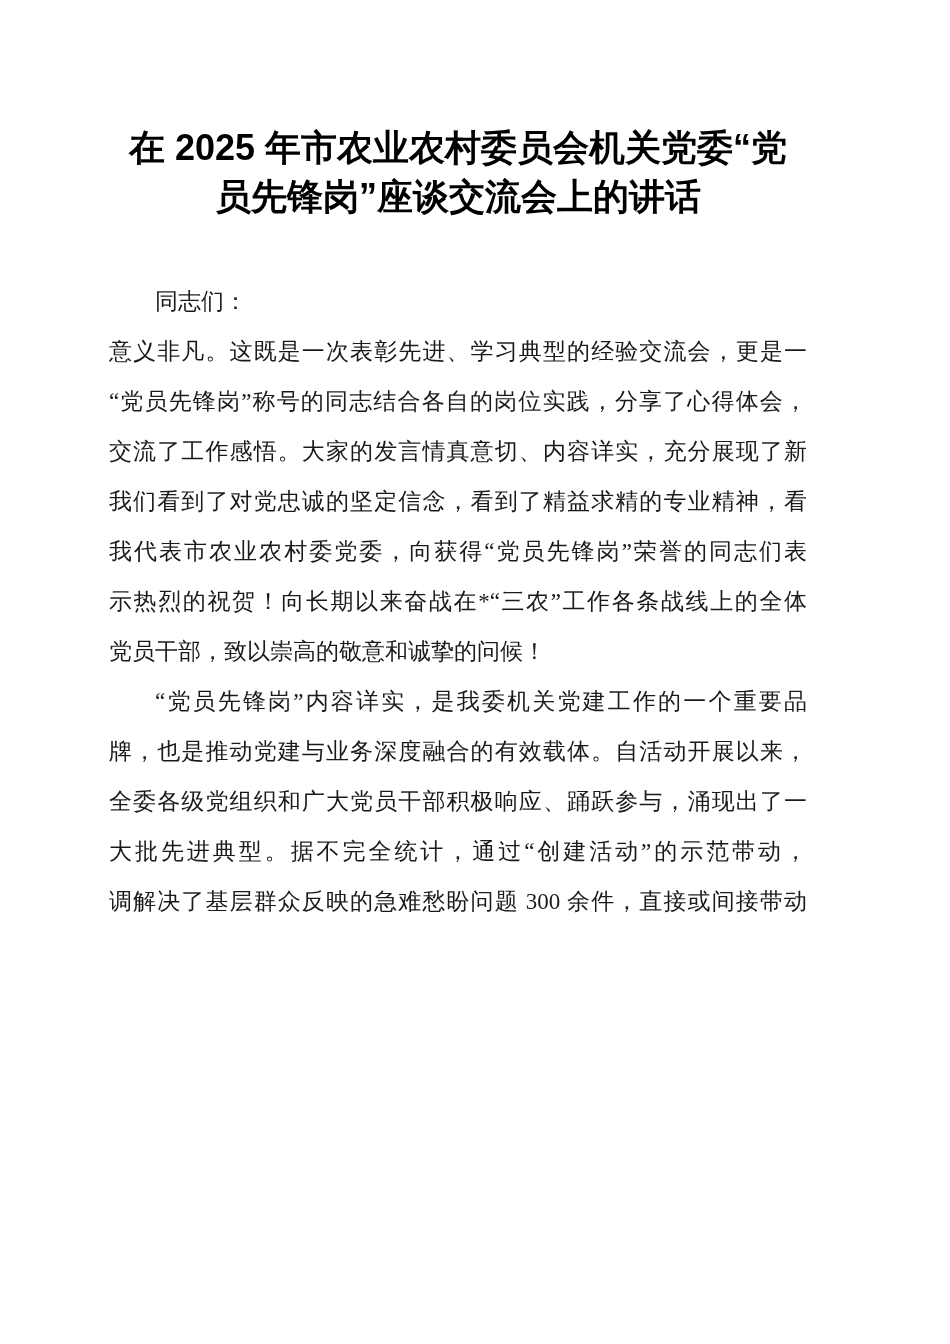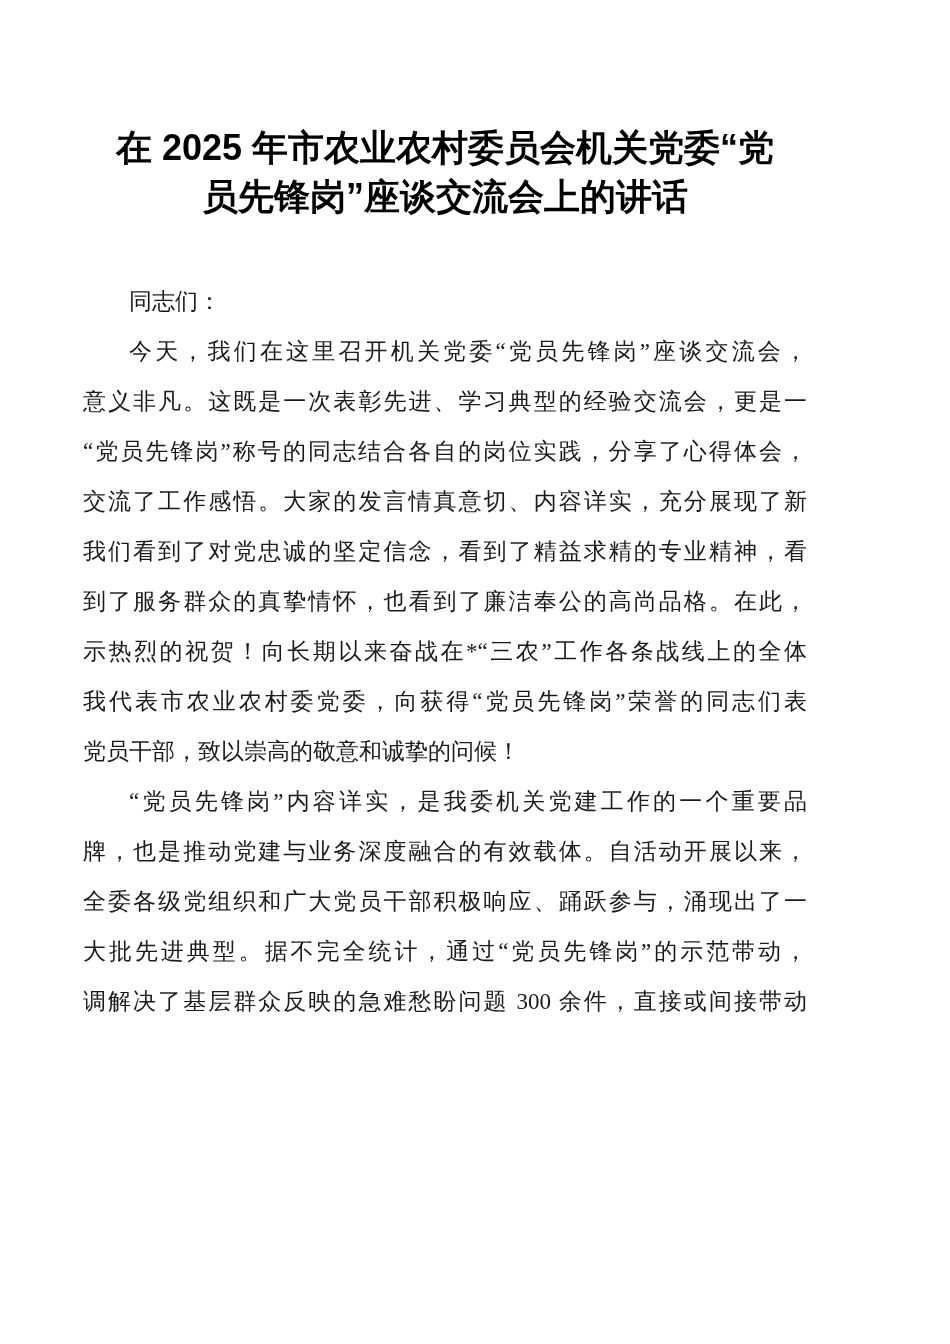--- a/index.html
+++ b/index.html
@@ -7,21 +7,21 @@
     padding: 0;
     background: #ffffff;
   }
   .page {
     position: relative;
     width: 950px;
     height: 1344px;
     margin: 0 auto;
     background: #ffffff;
     box-sizing: border-box;
-    padding: 123px 143px 0 83px;
+    padding: 123px 143px 0 109px;
     overflow: hidden;
     color: #000000;
   }
   .doc-title {
     font-family: "Liberation Sans", "DejaVu Sans", sans-serif;
     font-weight: bold;
     font-size: 36px;
     line-height: 49px;
     text-align: center;
     color: #000000;
@@ -60,33 +60,31 @@
     <div class="t-line">员先锋岗”座谈交流会上的讲话</div>
   </h1>
 
   <div class="doc-body">
 
     <div>
       <div class="line first noj">同志们：</div>
     </div>
 
     <div>
-      <div class="line first">今天，我们在这里召开机关党委“党员先锋岗”座谈交流会，</div>
       <div class="line">意义非凡。这既是一次表彰先进、学习典型的经验交流会，更是一</div>
       <div class="line">“党员先锋岗”称号的同志结合各自的岗位实践，分享了心得体会，</div>
       <div class="line">交流了工作感悟。大家的发言情真意切、内容详实，充分展现了新</div>
       <div class="line">我们看到了对党忠诚的坚定信念，看到了精益求精的专业精神，看</div>
-      <div class="line">到了服务群众的真挚情怀，也看到了廉洁奉公的高尚品格。在此，</div>
+      <div class="line">我代表市农业农村委党委，向获得“党员先锋岗”荣誉的同志们表</div>
       <div class="line">示热烈的祝贺！向长期以来奋战在*“三农”工作各条战线上的全体</div>
-      <div class="line">我代表市农业农村委党委，向获得“党员先锋岗”荣誉的同志们表</div>
       <div class="line noj">党员干部，致以崇高的敬意和诚挚的问候！</div>
     </div>
 
     <div>
       <div class="line first">“党员先锋岗”内容详实，是我委机关党建工作的一个重要品</div>
       <div class="line">牌，也是推动党建与业务深度融合的有效载体。自活动开展以来，</div>
       <div class="line">全委各级党组织和广大党员干部积极响应、踊跃参与，涌现出了一</div>
-      <div class="line">大批先进典型。据不完全统计，通过“党员先锋岗”的示范带动，</div>
+      <div class="line">大批先进典型。据不完全统计，通过“创建活动”的示范带动，</div>
       <div class="line">调解决了基层群众反映的急难愁盼问题 300 余件，直接或间接带动</div>
     </div>
 
   </div>
 </div>
 
 </body></html>

